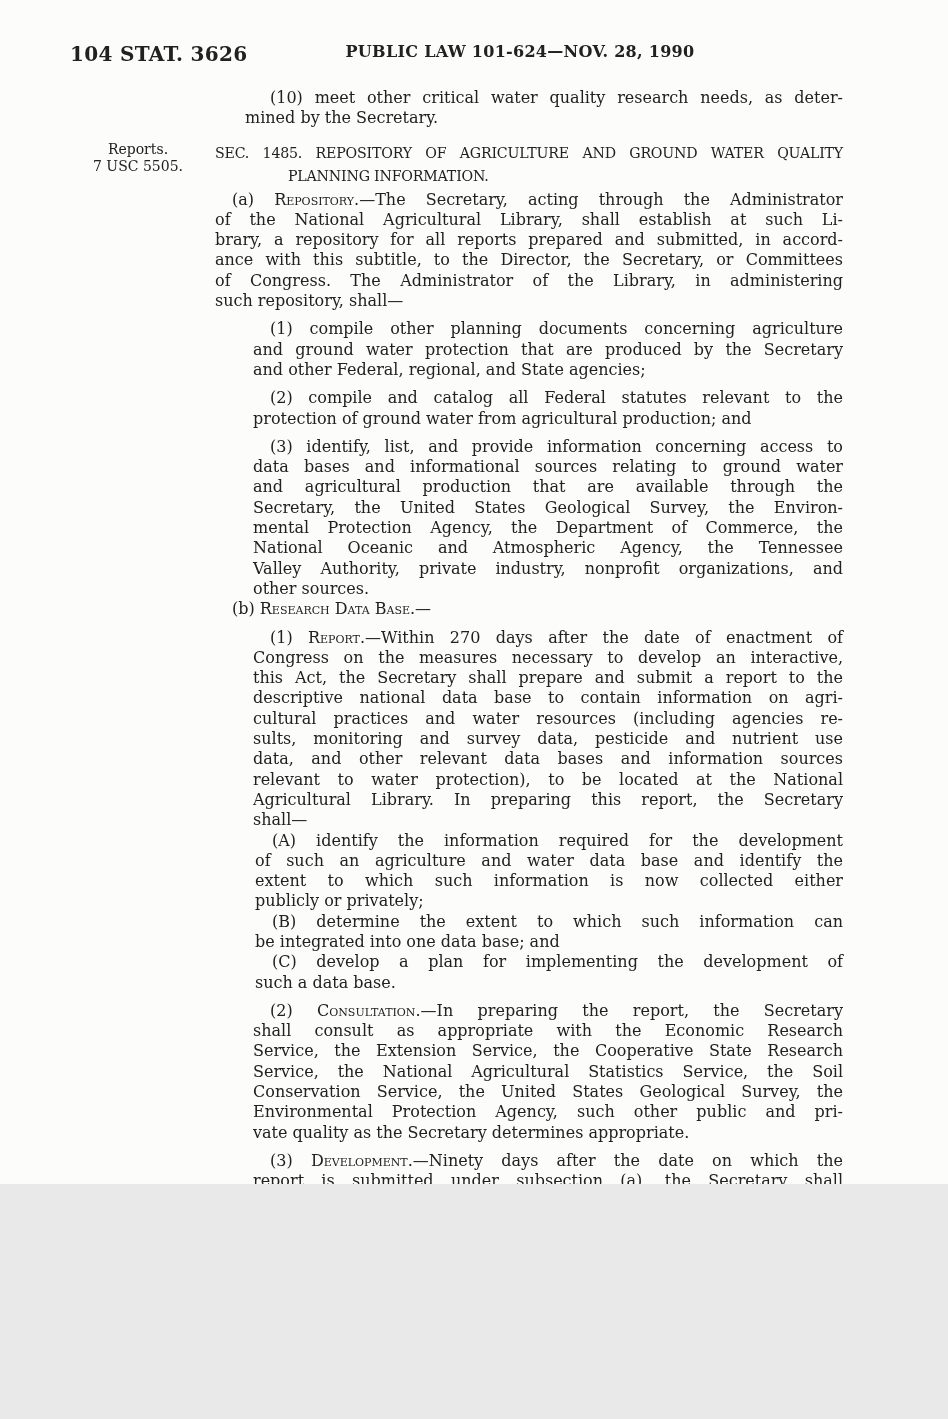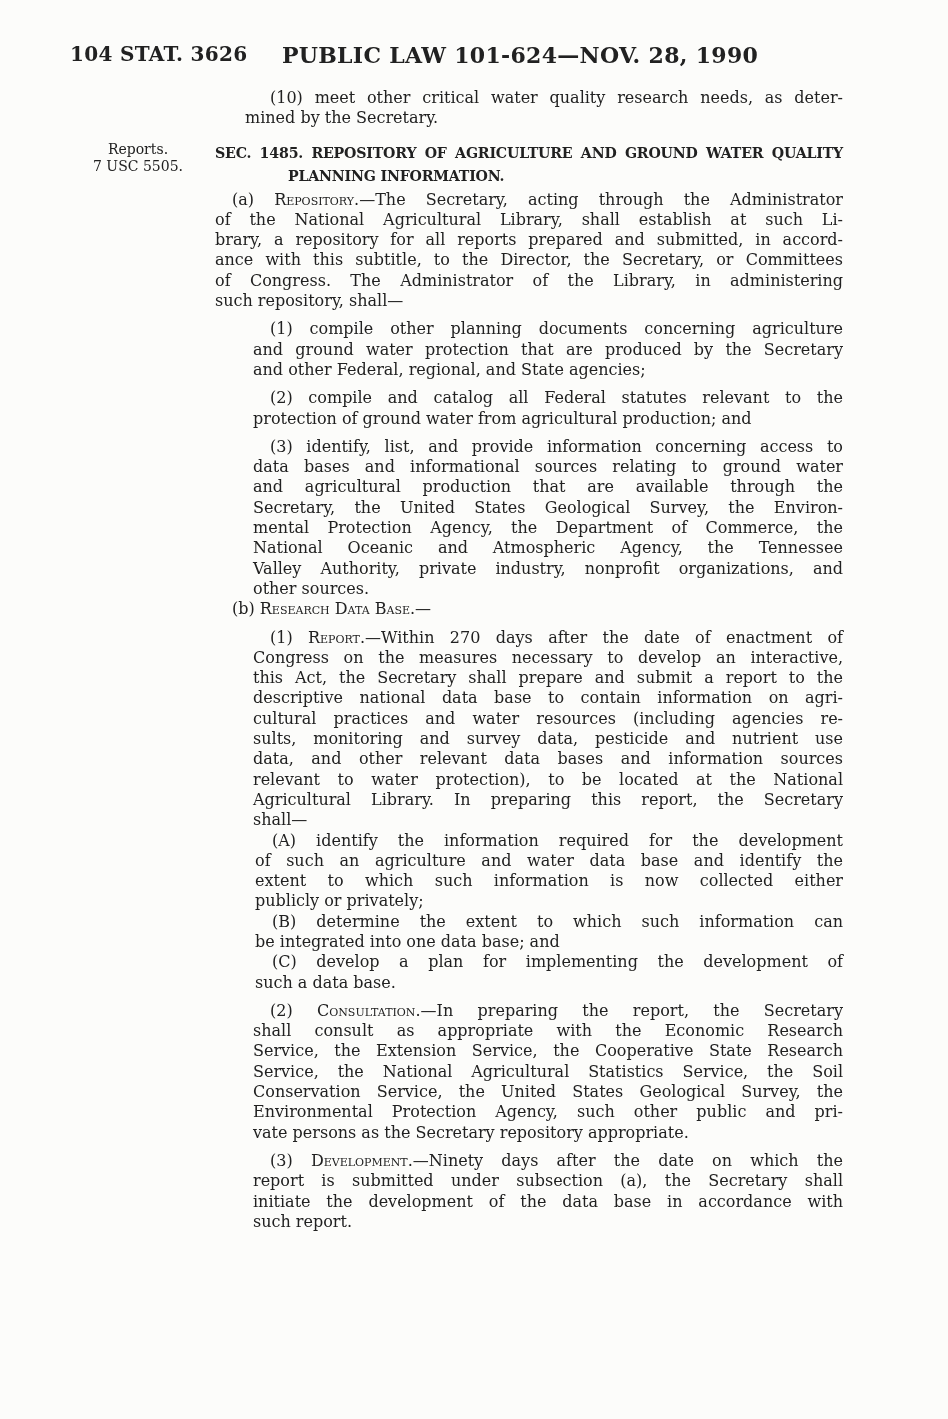--- a/index.html
+++ b/index.html
@@ -1,44 +1,44 @@
 <!DOCTYPE html>
 <html><head>
 <meta charset="utf-8">
 <style>
   html,body{margin:0;padding:0;background:#e9e9e9;}
   .page{
-    position:relative;width:948px;height:1419px;background:#fcfcfa;
+    position:relative;width:948px;height:1184px;background:#fcfcfa;
     font-family:"DejaVu Serif", serif;color:#212121;overflow:hidden;
   }
   .header-stat{
     position:absolute;left:70px;top:42px;
     font-size:20px;font-weight:bold;letter-spacing:.3px;white-space:nowrap;
   }
   .header-law{
     position:absolute;left:200px;top:42px;width:640px;text-align:center;
-    font-size:22px;font-weight:bold;letter-spacing:.3px;white-space:nowrap;
+    font-size:16px;font-weight:bold;letter-spacing:.3px;white-space:nowrap;
   }
   .margin-note{
     position:absolute;left:68px;top:141px;width:140px;
     font-size:14px;line-height:17px;text-align:center;
   }
   .doc{
     position:absolute;left:215px;top:88px;width:628px;
     font-size:16px;line-height:20.3px;
   }
   .blk .ln{text-align:justify;text-align-last:justify;}
   .blk .ln:last-child{text-align-last:left;}
   .blk .ln:first-child{text-indent:17px;}
   .lvl-1{margin-left:38px;margin-top:8px;}
   .lvl-2{margin-left:40px;}
   .lvl-deep{margin-left:30px;}
   .lvl-deep .ln:first-child{text-indent:25px;}
   .heading{
-    font-weight:bold;font-size:14.2px;line-height:23px;
+    font-weight:normal;font-size:14.2px;line-height:23px;
     margin:13px 0 2px 0;letter-spacing:-.2px;
   }
   .heading .ln:first-child{text-indent:0;}
   .heading .ln:last-child{text-align:left;text-align-last:left;text-indent:73px;}
   .sc{font-variant:small-caps;}
 </style>
 </head>
 <body>
 
 <div class="page">
@@ -115,21 +115,21 @@
         <div class="ln"><span>(C) develop a plan for implementing the development of</span></div>
         <div class="ln"><span>such a data base.</span></div>
       </div>
       <div class="blk lvl-1">
         <div class="ln"><span>(2) </span><span class="sc">Consultation</span><span>.—In preparing the report, the Secretary</span></div>
         <div class="ln"><span>shall consult as appropriate with the Economic Research</span></div>
         <div class="ln"><span>Service, the Extension Service, the Cooperative State Research</span></div>
         <div class="ln"><span>Service, the National Agricultural Statistics Service, the Soil</span></div>
         <div class="ln"><span>Conservation Service, the United States Geological Survey, the</span></div>
         <div class="ln"><span>Environmental Protection Agency, such other public and pri-</span></div>
-        <div class="ln"><span>vate persons as the Secretary repository appropriate.</span></div>
+        <div class="ln"><span>vate quality as the Secretary determines appropriate.</span></div>
       </div>
       <div class="blk lvl-1">
         <div class="ln"><span>(3) </span><span class="sc">Development</span><span>.—Ninety days after the date on which the</span></div>
         <div class="ln"><span>report is submitted under subsection (a), the Secretary shall</span></div>
         <div class="ln"><span>initiate the development of the data base in accordance with</span></div>
         <div class="ln"><span>such report.</span></div>
       </div>
     </div>
 </div>
 

